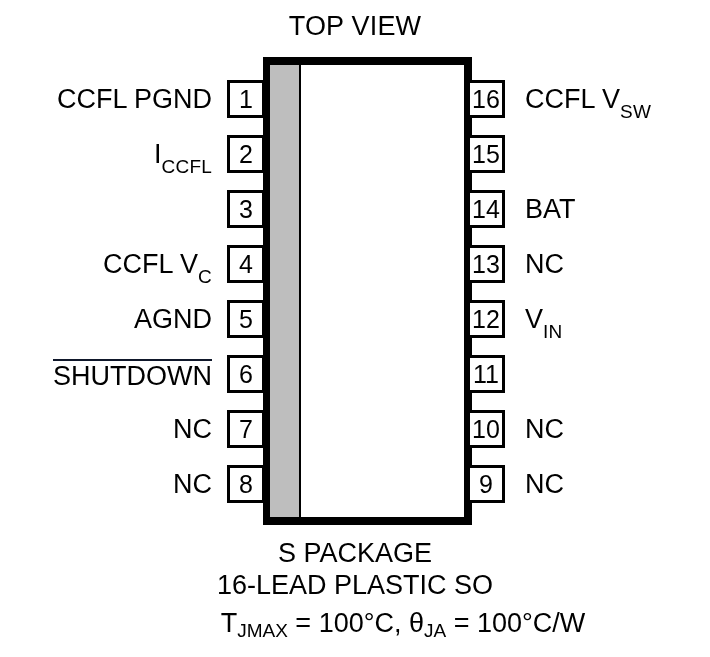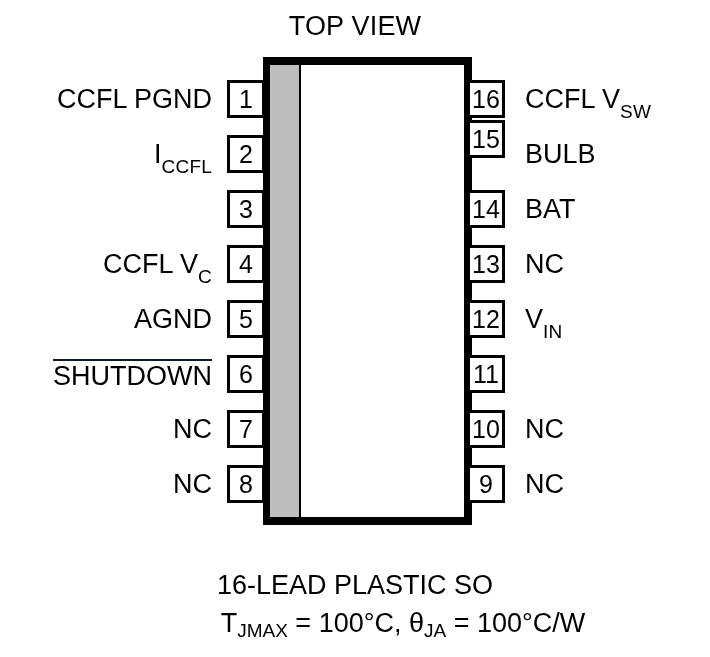--- a/index.html
+++ b/index.html
@@ -146,21 +146,21 @@
   <div class="pin-box left" style="top:80px">1</div>
   <div class="pin-box left" style="top:135px">2</div>
   <div class="pin-box left" style="top:190px">3</div>
   <div class="pin-box left" style="top:245px">4</div>
   <div class="pin-box left" style="top:300px">5</div>
   <div class="pin-box left" style="top:355px">6</div>
   <div class="pin-box left" style="top:410px">7</div>
   <div class="pin-box left" style="top:465px">8</div>
 
   <div class="pin-box right" style="top:80px">16</div>
-  <div class="pin-box right" style="top:120px">15</div>
+  <div class="pin-box right" style="top:135px">15</div>
   <div class="pin-box right" style="top:190px">14</div>
   <div class="pin-box right" style="top:245px">13</div>
   <div class="pin-box right" style="top:300px">12</div>
   <div class="pin-box right" style="top:355px">11</div>
   <div class="pin-box right" style="top:410px">10</div>
   <div class="pin-box right" style="top:465px">9</div>
 
   <div class="pin-label left" style="top:80px">
       <span>CCFL PGND</span>
       <span class="sub"></span>
@@ -186,24 +186,20 @@
     </div>
   <div class="pin-label left" style="top:465px">
       <span>NC</span>
       <span class="sub"></span>
     </div>
 
   <div class="pin-label right" style="top:80px">
       <span>CCFL V</span>
       <span class="sub">SW</span>
     </div>
-  <div class="pin-label right" style="top:135px">
-      <span>BULB</span>
-      <span class="sub"></span>
-    </div>
   <div class="pin-label right" style="top:190px">
       <span>BAT</span>
       <span class="sub"></span>
     </div>
   <div class="pin-label right" style="top:245px">
       <span>NC</span>
       <span class="sub"></span>
     </div>
   <div class="pin-label right" style="top:300px">
       <span>V</span>
@@ -211,18 +207,19 @@
     </div>
   <div class="pin-label right" style="top:410px">
       <span>NC</span>
       <span class="sub"></span>
     </div>
   <div class="pin-label right" style="top:465px">
       <span>NC</span>
       <span class="sub"></span>
     </div>
 
+  <div class="caption" id="caption-line-1">S PACKAGE</div>
   <div class="caption" id="caption-line-2">16-LEAD PLASTIC SO</div>
   <div class="caption" id="caption-line-3">
     <span>T</span><span class="sub">JMAX</span><span> = 100°C, </span><span>θ</span><span class="sub">JA</span><span> = 100°C/W</span>
   </div>
 
 </div>
 
 </body></html>

